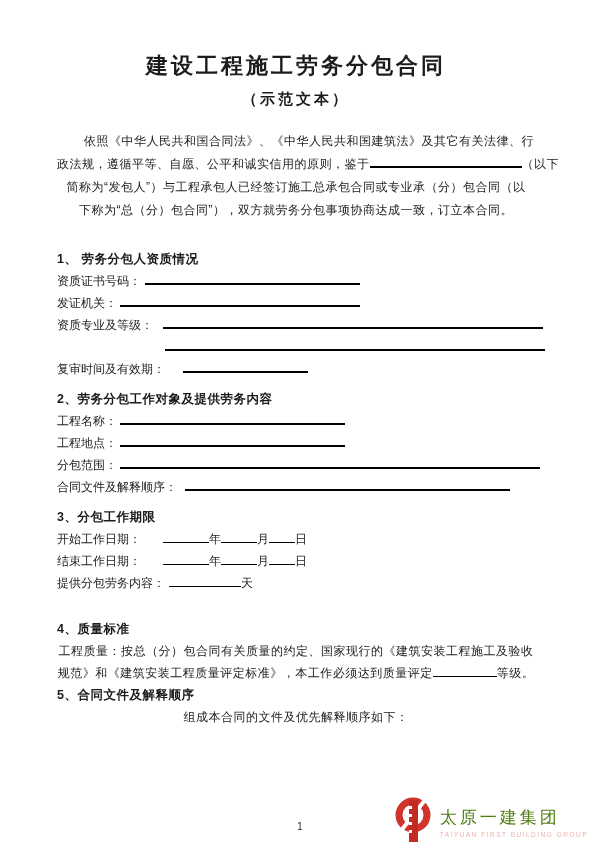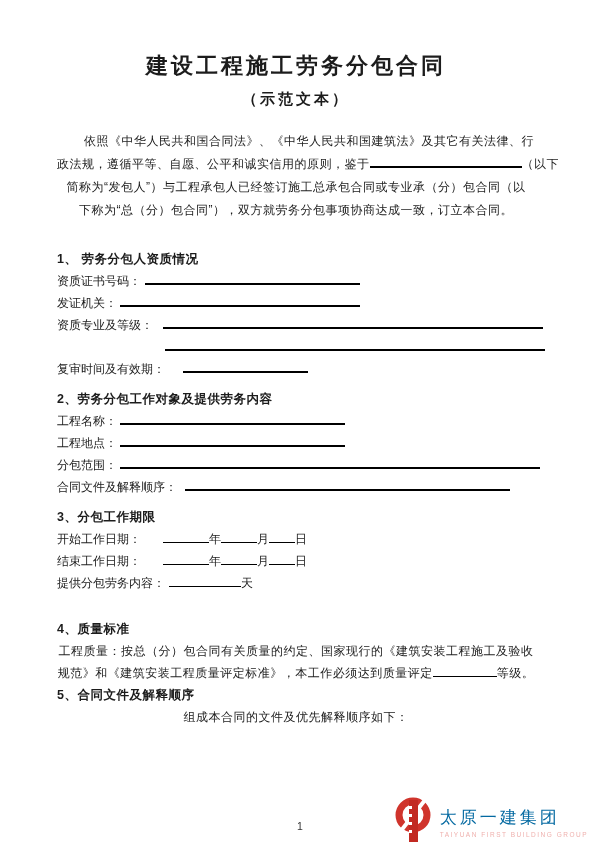--- a/index.html
+++ b/index.html
@@ -149,16 +149,16 @@
       <circle cx="21" cy="20" r="14" fill="none" stroke="#d0342c" stroke-width="7"></circle>
       <line x1="33" y1="5" x2="8" y2="37" stroke="#ffffff" stroke-width="4"></line>
       <rect x="17" y="5" width="9" height="42" fill="#c22a22"></rect>
       <rect x="17" y="11" width="3" height="3" fill="#ffffff"></rect>
       <rect x="17" y="19" width="3" height="3" fill="#ffffff"></rect>
       <rect x="17" y="27" width="3" height="3" fill="#ffffff"></rect>
       <rect x="17" y="35" width="3" height="3" fill="#ffffff"></rect>
     </svg>
   </span>
   <span>
-    <div class="logo-cn" style="color:#0369a1">太原一建集团</div>
+    <div class="logo-cn" style="color:#4d7c0f">太原一建集团</div>
     <div class="logo-en" style="color:#efb1ae">TAIYUAN FIRST BUILDING GROUP</div>
   </span>
 </div>
 
 </body></html>

